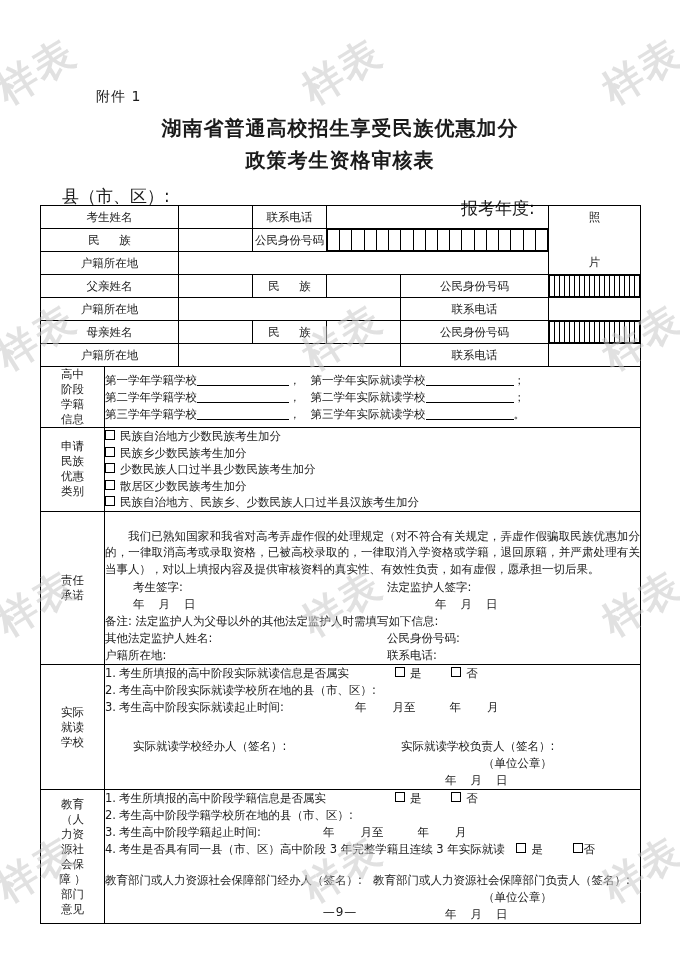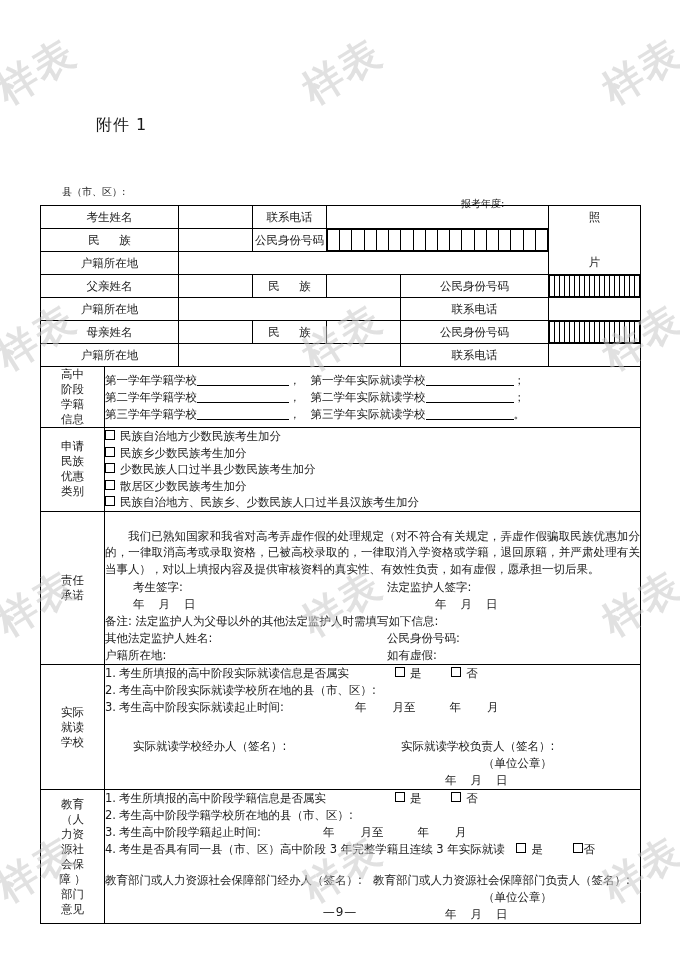--- a/index.html
+++ b/index.html
@@ -24,35 +24,35 @@
     color:#c9c9c9;
     opacity:.55;
     transform:rotate(-32deg);
     white-space:nowrap;
     letter-spacing:2px;
   }
 
   
   .attach{
     position:absolute;left:96px;top:88px;
-    font-size:16px;letter-spacing:1px;margin-top:27px;
+    font-size:14px;letter-spacing:1px;
   }
   .title{
     position:absolute;left:0;right:0;top:112px;
     text-align:center;
     font-weight:700;
     font-size:20px;
     line-height:32px;
     letter-spacing:1px;
   }
   .title div{white-space:nowrap;}
 
   .subhead{
     position:absolute;left:40px;right:30px;top:185px;
-    height:18px;font-size:10px;
+    height:18px;font-size:17px;
   }
   .subhead .left{position:absolute;left:22px;top:0;}
   .subhead .right{position:absolute;left:400px;top:12px;margin-left:21px;}
 
   
   .tbl{
     position:absolute;left:40px;top:205px;
     width:600px;
     border-collapse:collapse;
     table-layout:fixed;
@@ -155,20 +155,24 @@
     <div class="wm" style="left:-6px;top:576px;">样表</div>
     <div class="wm" style="left:300px;top:576px;">样表</div>
     <div class="wm" style="left:600px;top:576px;">样表</div>
     <div class="wm" style="left:-6px;top:842px;">样表</div>
     <div class="wm" style="left:300px;top:842px;">样表</div>
     <div class="wm" style="left:600px;top:842px;">样表</div>
   </div>
 
   <div class="attach">附件 1</div>
 
+  <div class="title">
+    <div>湖南省普通高校招生享受民族优惠加分</div>
+    <div>政策考生资格审核表</div>
+  </div>
 
   <div class="subhead">
     <span class="left">县（市、区）:</span>
     <span class="right">报考年度:</span>
   </div>
 
   <table class="tbl">
     <colgroup>
       <col style="width:64px">
         <col style="width:74px">
@@ -363,21 +367,21 @@
             <i>年</i><i>月</i><i>日</i>
           </span>
         </div>
         <div>备注: 法定监护人为父母以外的其他法定监护人时需填写如下信息:</div>
         <div class="sig-line">
           <span style="position:absolute;left:0">其他法定监护人姓名:</span>
           <span class="b">公民身份号码:</span>
         </div>
         <div class="sig-line">
           <span style="position:absolute;left:0">户籍所在地:</span>
-          <span class="b">如有虚假:</span>
+          <span class="b">联系电话:</span>
         </div>
       </td>
     </tr>
 
     <tr>
       <td class="vlabel">
             <span>实际</span>
             <span>就读</span>
             <span>学校</span>
           </td>

